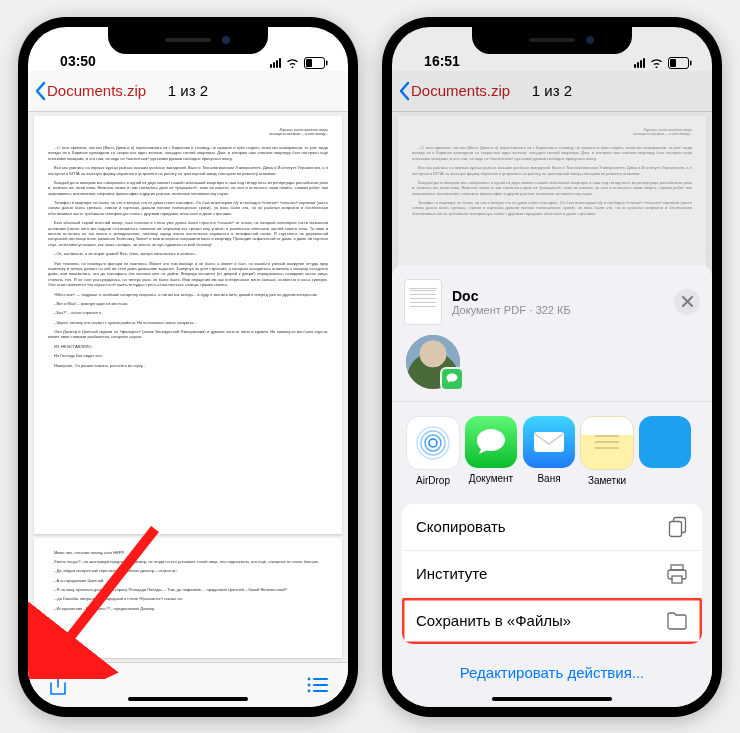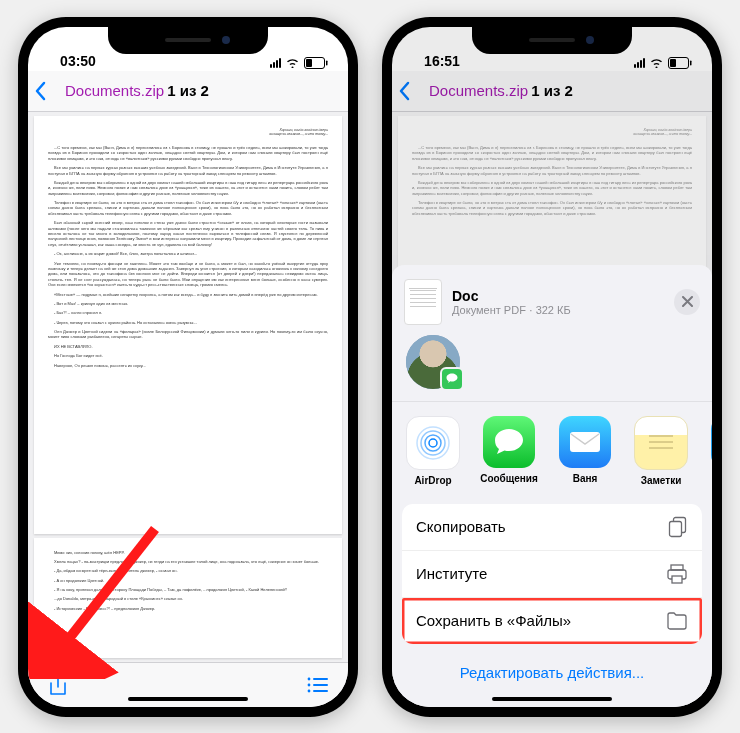--- a/index.html
+++ b/index.html
@@ -102,36 +102,36 @@
     border-bottom: 1px solid #d0d0d4;
     display: flex;
     align-items: center;
     padding: 0 6px;
     background: #f8f8f9;
     position: relative;
   }
   .back-button {
     display: flex;
     align-items: center;
-    color: #a21caf;
+    color: #b91c1c;
     font-size: 15px;
-    gap: 19px;
+    gap: 1px;
     cursor: pointer;
   }
   .chevron-left {
     font-size: 22px;
     font-weight: 400;
     line-height: 1;
   }
   .nav-title {
     position: absolute;
     left: 50%;
     transform: translateX(-50%);
     font-size: 15px;
-    font-weight: 700;
+    font-weight: 400;
     color: #000;
   }
   .document-area {
     flex: 1;
     background: #f0f0f2;
     overflow: hidden;
     position: relative;
     display: flex;
     flex-direction: column;
     align-items: center;
@@ -312,23 +312,21 @@
     border: 2px solid #f2f2f6;
     display: flex;
     align-items: center;
     justify-content: center;
     color: #fff;
     font-size: 11px;
   }
   .apps-row {
     display: flex;
     padding: 14px 12px 14px;
-    gap: 18px;
     overflow: hidden;
-    font-weight: bold;
   }
   .app-item {
     width: 58px;
     display: flex;
     flex-direction: column;
     align-items: center;
     gap: 5px;
     font-size: 10px;
     color: #000;
     flex-shrink: 0;
@@ -591,21 +589,21 @@
               </svg>
           </div>
           <span>AirDrop</span>
         </div>
         <div class="app-item">
           <div class="app-icon icon-messages">
             <svg width="34" height="30" viewBox="0 0 34 30">
                 <path d="M17 2c8 0 14 5 14 11s-6 11-14 11c-1.6 0-3.1-.2-4.5-.6L5 27l2-5C4.2 20 3 16.7 3 13 3 7 9 2 17 2z" fill="#fff"></path>
               </svg>
           </div>
-          <span>Сообщения</span>
+          <span>Документ</span>
         </div>
         <div class="app-item">
           <div class="app-icon icon-mail">
             <svg width="34" height="24" viewBox="0 0 34 24">
                 <rect x="2" y="2" width="30" height="20" rx="3" fill="#fff"></rect>
                 <path d="M3 4l14 10L31 4" stroke="#ccc" stroke-width="1.5" fill="none"></path>
               </svg>
           </div>
           <span>Ваня</span>
         </div>

